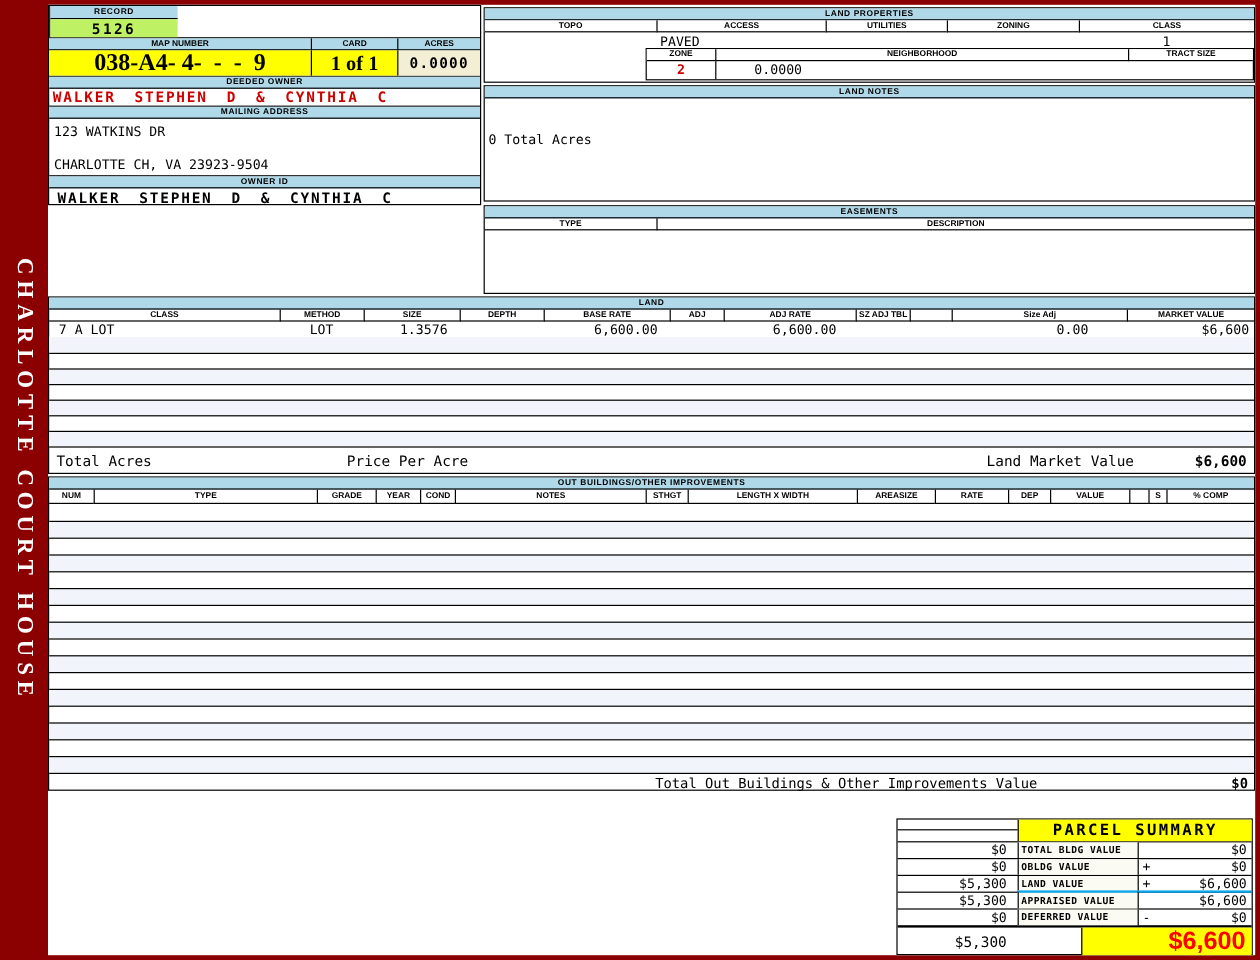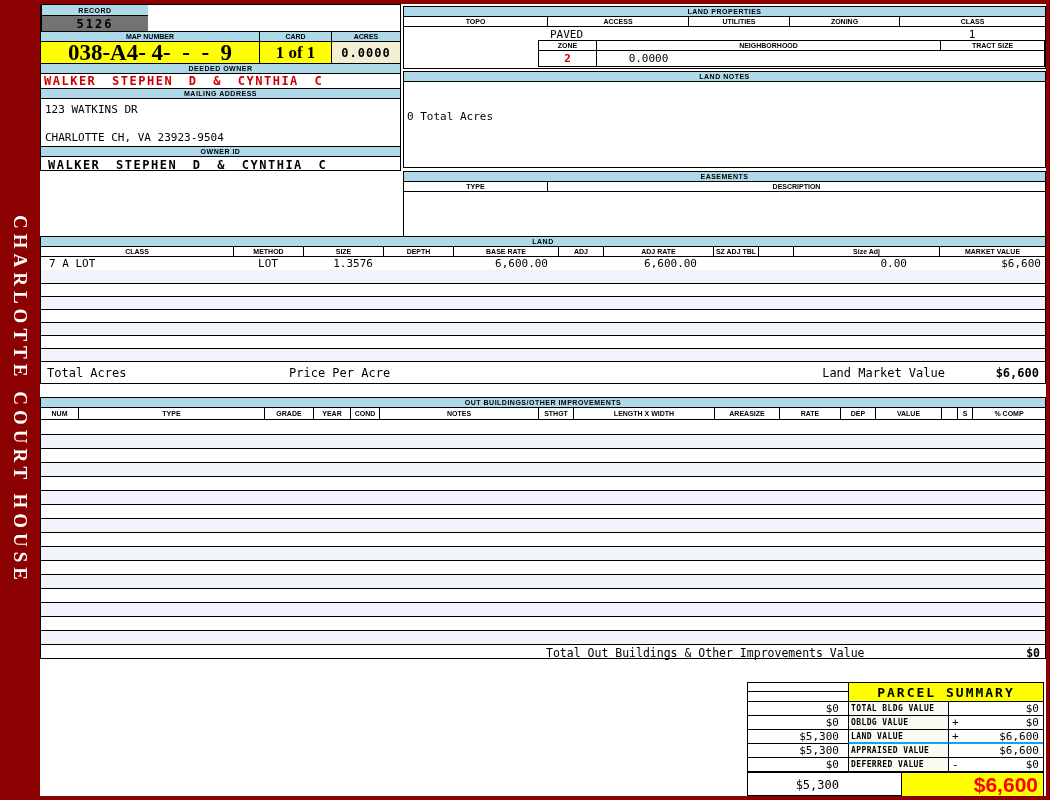--- a/index.html
+++ b/index.html
@@ -20,31 +20,31 @@
   .mono { font-family:"DejaVu Sans Mono","Liberation Mono",monospace; }
   .pre  { white-space:pre; }
 
   
   .titlerow { display:flex; height:27px; border-bottom:1px solid #000; }
   .title-area { flex:1 1 auto; padding-left:14px; overflow:hidden; }
   .county-title { font-family:"Liberation Serif", serif; font-weight:bold; font-size:19px; line-height:19px; }
   .commish { font-size:7.5px; line-height:8px; }
   .recordbox { flex:0 0 107px; border-left:1px solid #000; }
   .recordbox .band { height:11px; }
-  .record-val { height:15px; background:#737373; display:flex; align-items:center; justify-content:center;
+  .record-val { height:15px; background:#bef264; display:flex; align-items:center; justify-content:center;
                 font-weight:bold; font-size:12px; letter-spacing:2px; }
   .hdr3 { display:flex; height:10px; }
   .hdr3 > div { background:#AFD8E8; border-bottom:1px solid #000; display:flex; align-items:center;
                 justify-content:center; font-size:7px; font-weight:bold; }
   .hdr3 > div + div { border-left:1px solid #000; }
   .val3 { display:flex; height:22px; border-bottom:1px solid #000; }
   .val3 > div { display:flex; align-items:center; justify-content:center; }
   .val3 > div + div { border-left:1px solid #000; }
   .mapnum { flex:0 0 218px; background:#FFFF00; font-family:"Liberation Serif", serif;
-            font-weight:bold; font-size:23px; }
+            font-weight:bold; font-size:20px; }
   .cardval { flex:0 0 72px; background:#FFFF00; font-family:"Liberation Serif", serif;
              font-weight:bold; font-size:17px; }
   .acresval { flex:0 0 69px; background:#F2EFD4; font-weight:bold; font-size:12px; letter-spacing:1px; }
   .ownerline { height:15px; display:flex; align-items:center; padding-left:3px; border-bottom:1px solid #000;
                font-weight:bold; font-size:12px; letter-spacing:1.5px; word-spacing:7px; color:#CC0000; }
   .ownerline.black { color:#000; padding-left:7px; border-bottom:none; }
   .addrbox { height:48px; border-bottom:1px solid #000; padding:4px 0 2px 4px;
              display:flex; flex-direction:column; justify-content:space-between;
              font-size:11px; }
 
@@ -188,21 +188,21 @@
 
     <div class="blk" style="left:363px;top:167px;width:643px;height:74px;">
       <div class="band">EASEMENTS</div>
       <div class="ez-hdr">
         <div style="flex:0 0 143px;">TYPE</div>
         <div style="flex:1 1 auto;">DESCRIPTION</div>
       </div>
       <div style="height:51px;"></div>
     </div>
 
-    <div class="blk" style="left:0;top:232px;width:1006px;height:148px;">
+    <div class="blk" style="left:0;top:243px;width:1006px;height:148px;">
       <div class="band">LAND</div>
       <div class="trow" style="height:10px;">
         <div style="flex:0 0 192px;">CLASS</div>
         <div style="flex:0 0 70px;">METHOD</div>
         <div style="flex:0 0 80px;">SIZE</div>
         <div style="flex:0 0 70px;">DEPTH</div>
         <div style="flex:0 0 105px;">BASE RATE</div>
         <div style="flex:0 0 45px;">ADJ</div>
         <div style="flex:0 0 110px;">ADJ RATE</div>
         <div style="flex:0 0 45px;">SZ ADJ TBL</div>

